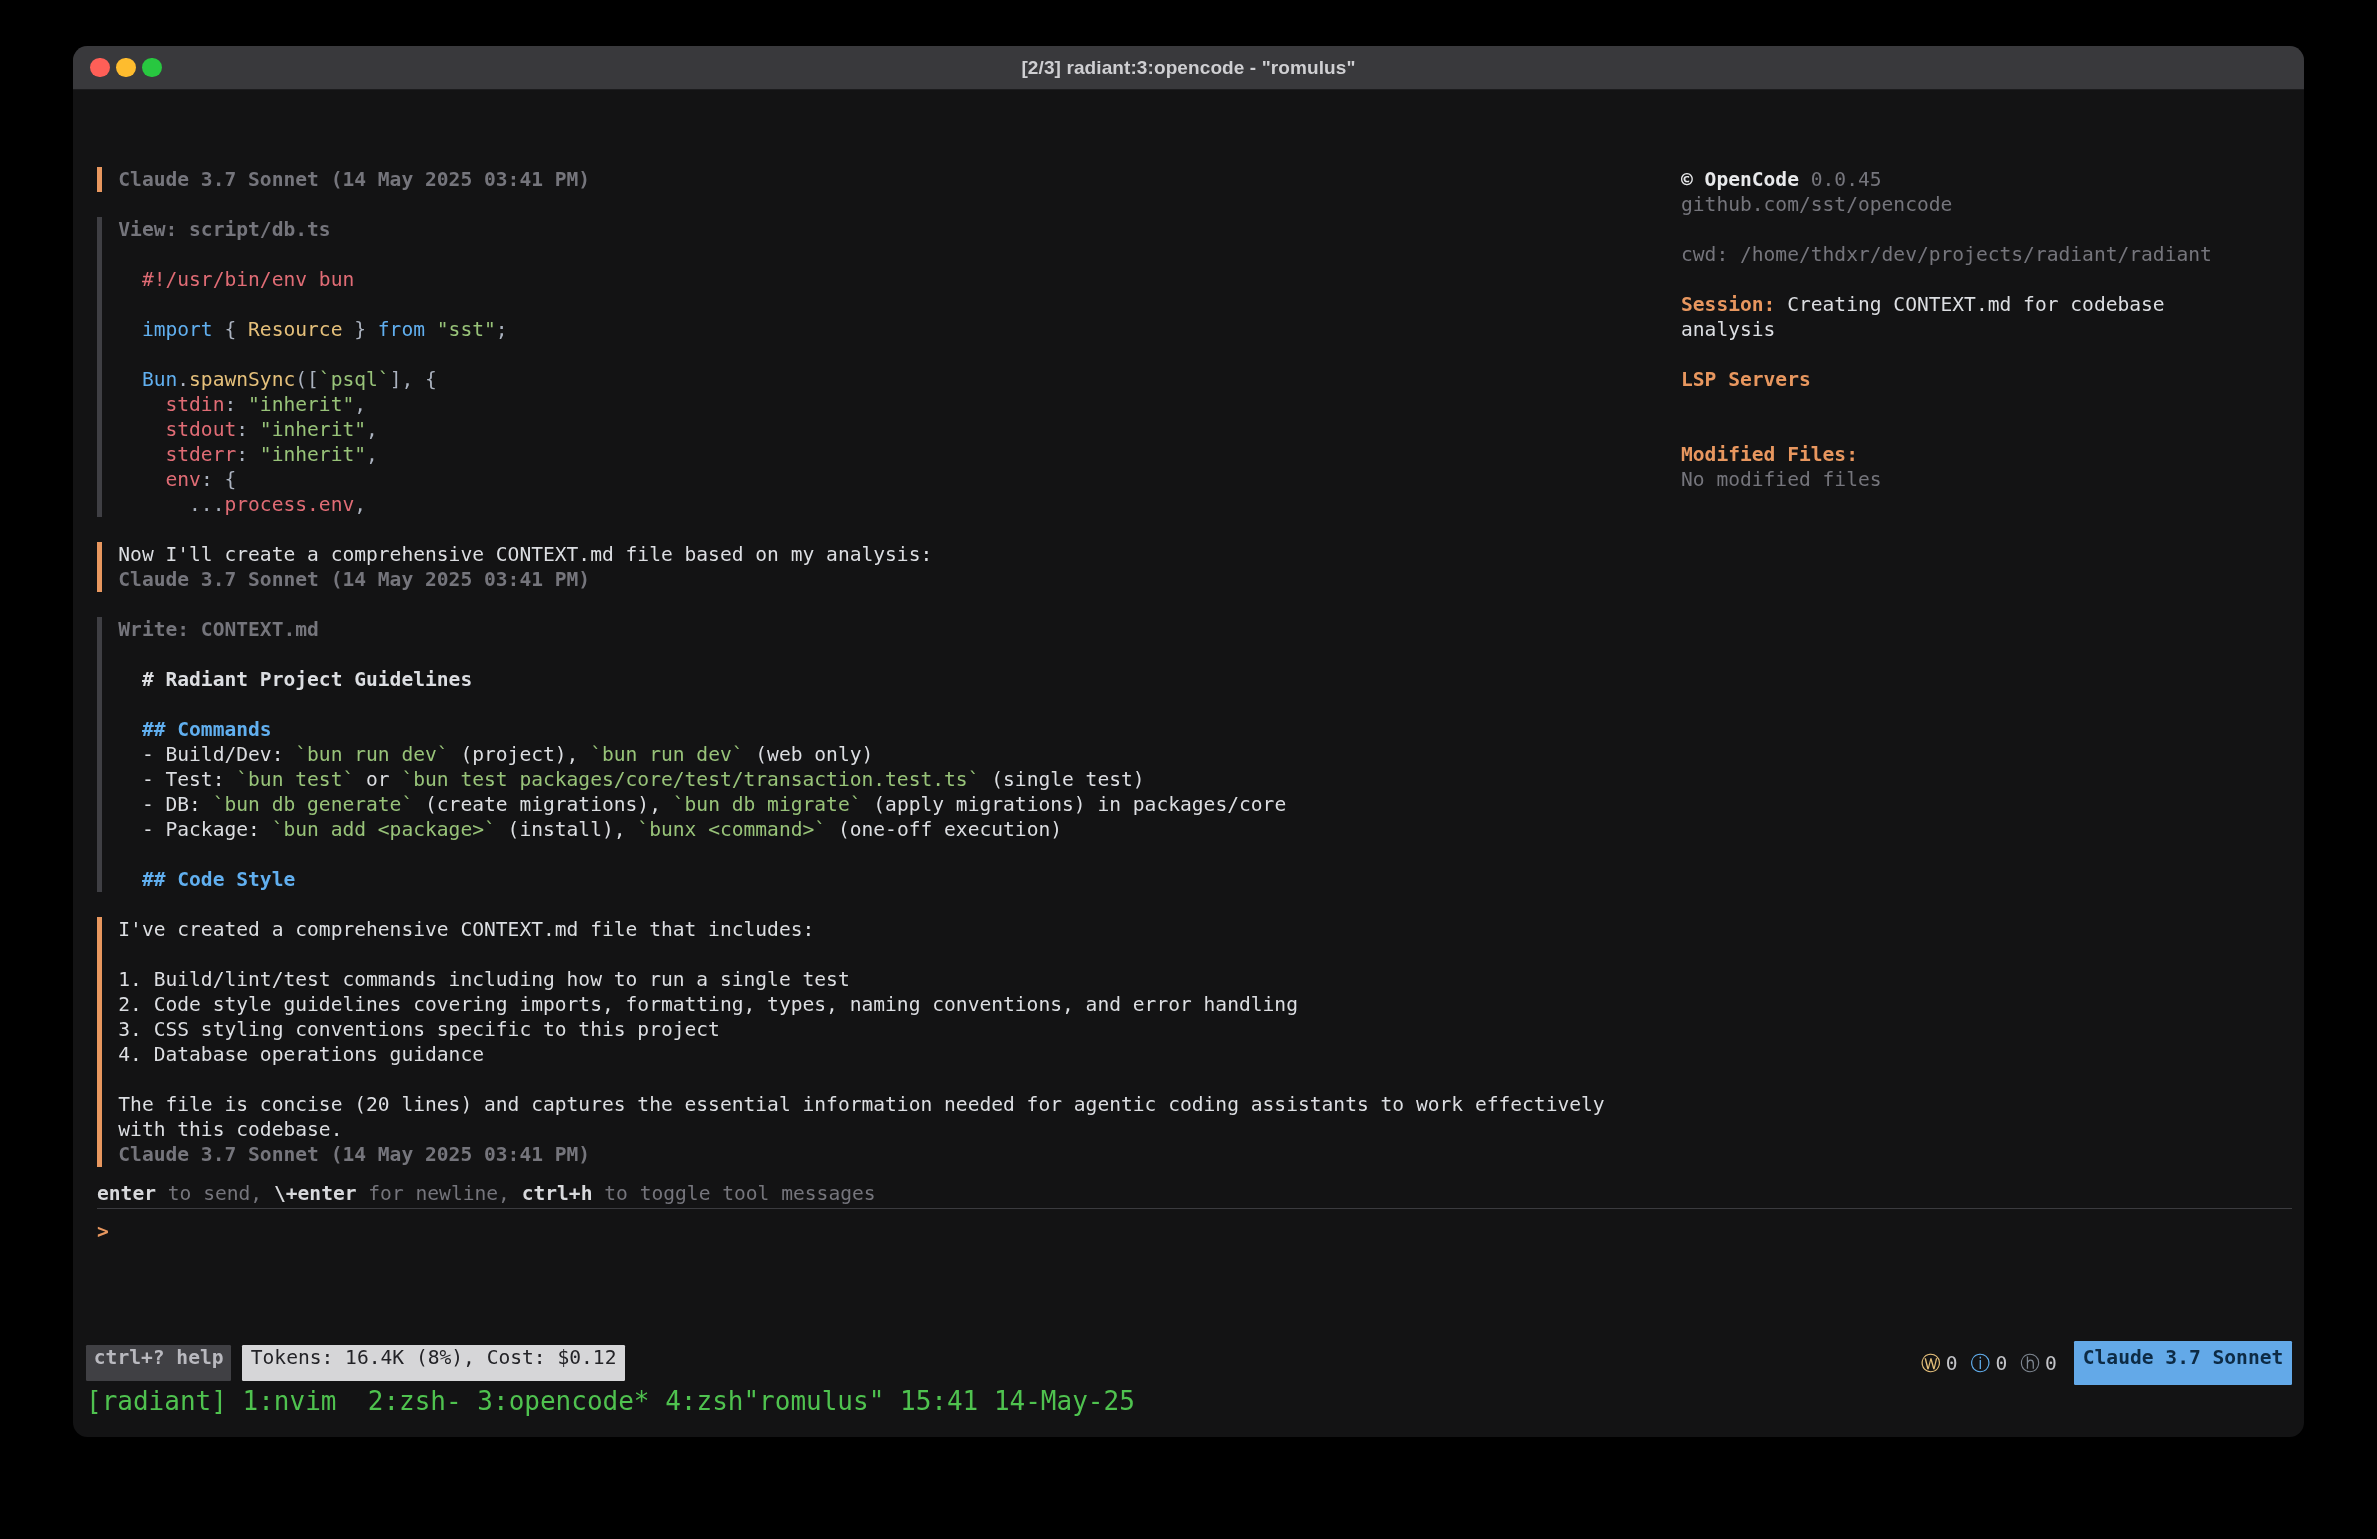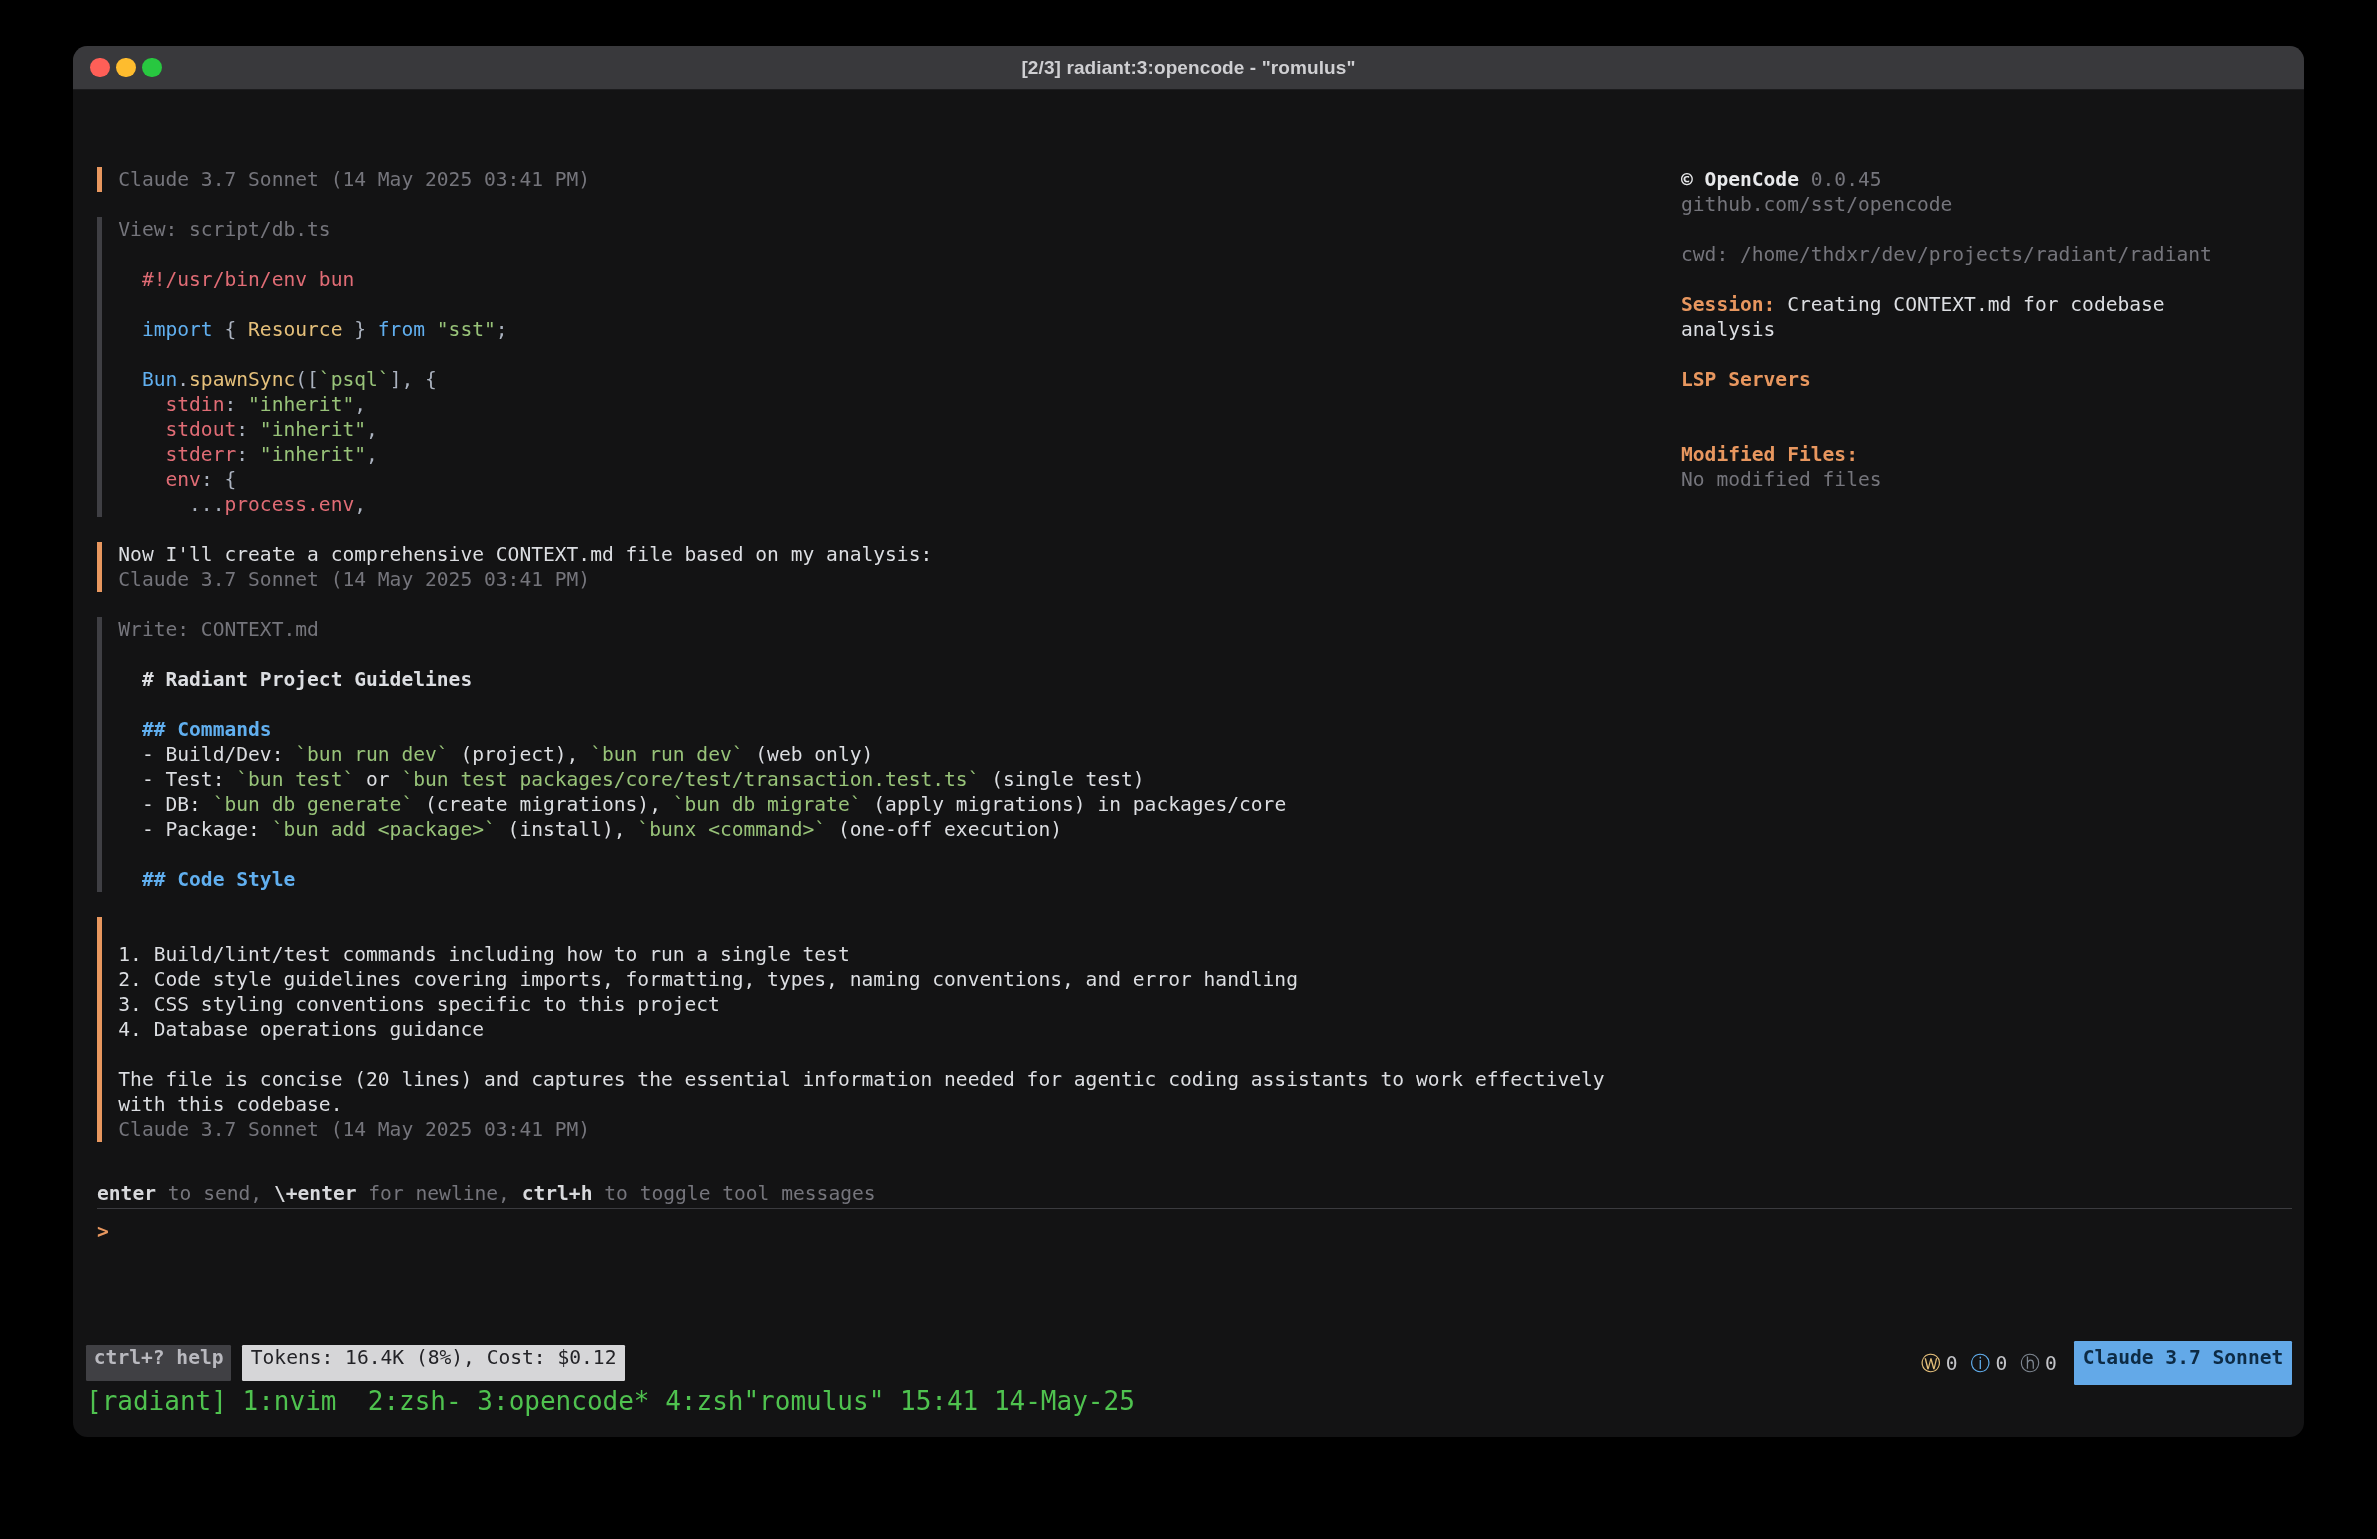--- a/index.html
+++ b/index.html
@@ -21,21 +21,21 @@
          color:#cfcfd2;letter-spacing:0.1px;}
   
   .content{flex:1 1 auto;position:relative;font-size:19.6px;line-height:25px;color:var(--text-white,#dcdee2);}
   .main{position:absolute;left:24px;top:77px;width:1516px;}
   .block{border-left:5.9px solid;padding-left:16.3px;margin-bottom:25px;}
   .block.accent{border-color:var(--accent-orange,#e8975f);}
   .block.tool{border-color:var(--border-gray,#3f3f44);}
   .line{min-height:25px;white-space:pre-wrap;}
   .block.tool .line{white-space:pre;}
   .tk-w{color:var(--text-white,#dcdee2);}
-  .tk-g{color:var(--text-gray,#75757c);}
+  .tk-g{color:var(--text-gray,#75757c);font-weight:bold;}
   .tk-p{color:var(--punct,#abb2bf);}
   .tk-b{color:var(--blue,#61afef);}
   .tk-gr{color:var(--green,#98c379);}
   .tk-r{color:var(--red,#e06c75);text-align:right;}
   .tk-y{color:var(--yellow,#e5c07b);}
   .tk-h1{color:var(--text-white,#dcdee2);font-weight:bold;}
   .tk-h2{color:var(--blue,#61afef);font-weight:bold;}
   
   .sidebar{position:absolute;left:1608px;top:77px;width:542px;}
   .sb-line{min-height:25px;white-space:pre-wrap;}
@@ -122,20 +122,21 @@
             <div class="line">&nbsp;</div>
             <div class="line"><span class="tk-h2">  ## Commands</span></div>
             <div class="line"><span class="tk-w">  - Build/Dev: </span><span class="tk-gr">`bun run dev`</span><span class="tk-w"> (project), </span><span class="tk-gr">`bun run dev`</span><span class="tk-w"> (web only)</span></div>
             <div class="line"><span class="tk-w">  - Test: </span><span class="tk-gr">`bun test`</span><span class="tk-w"> or </span><span class="tk-gr">`bun test packages/core/test/transaction.test.ts`</span><span class="tk-w"> (single test)</span></div>
             <div class="line"><span class="tk-w">  - DB: </span><span class="tk-gr">`bun db generate`</span><span class="tk-w"> (create migrations), </span><span class="tk-gr">`bun db migrate`</span><span class="tk-w"> (apply migrations) in packages/core</span></div>
             <div class="line"><span class="tk-w">  - Package: </span><span class="tk-gr">`bun add &lt;package&gt;`</span><span class="tk-w"> (install), </span><span class="tk-gr">`bunx &lt;command&gt;`</span><span class="tk-w"> (one-off execution)</span></div>
             <div class="line">&nbsp;</div>
             <div class="line"><span class="tk-h2">  ## Code Style</span></div>
           </div>
         <div class="block accent">
+            <div class="line"><span class="tk-w">I've created a comprehensive CONTEXT.md file that includes:</span></div>
             <div class="line">&nbsp;</div>
             <div class="line"><span class="tk-w">1. Build/lint/test commands including how to run a single test</span></div>
             <div class="line"><span class="tk-w">2. Code style guidelines covering imports, formatting, types, naming conventions, and error handling</span></div>
             <div class="line"><span class="tk-w">3. CSS styling conventions specific to this project</span></div>
             <div class="line"><span class="tk-w">4. Database operations guidance</span></div>
             <div class="line">&nbsp;</div>
             <div class="line"><span class="tk-w">The file is concise (20 lines) and captures the essential information needed for agentic coding assistants to work effectively with this codebase.</span></div>
             <div class="line"><span class="tk-g">Claude 3.7 Sonnet (14 May 2025 03:41 PM)</span></div>
           </div>
       </div>

